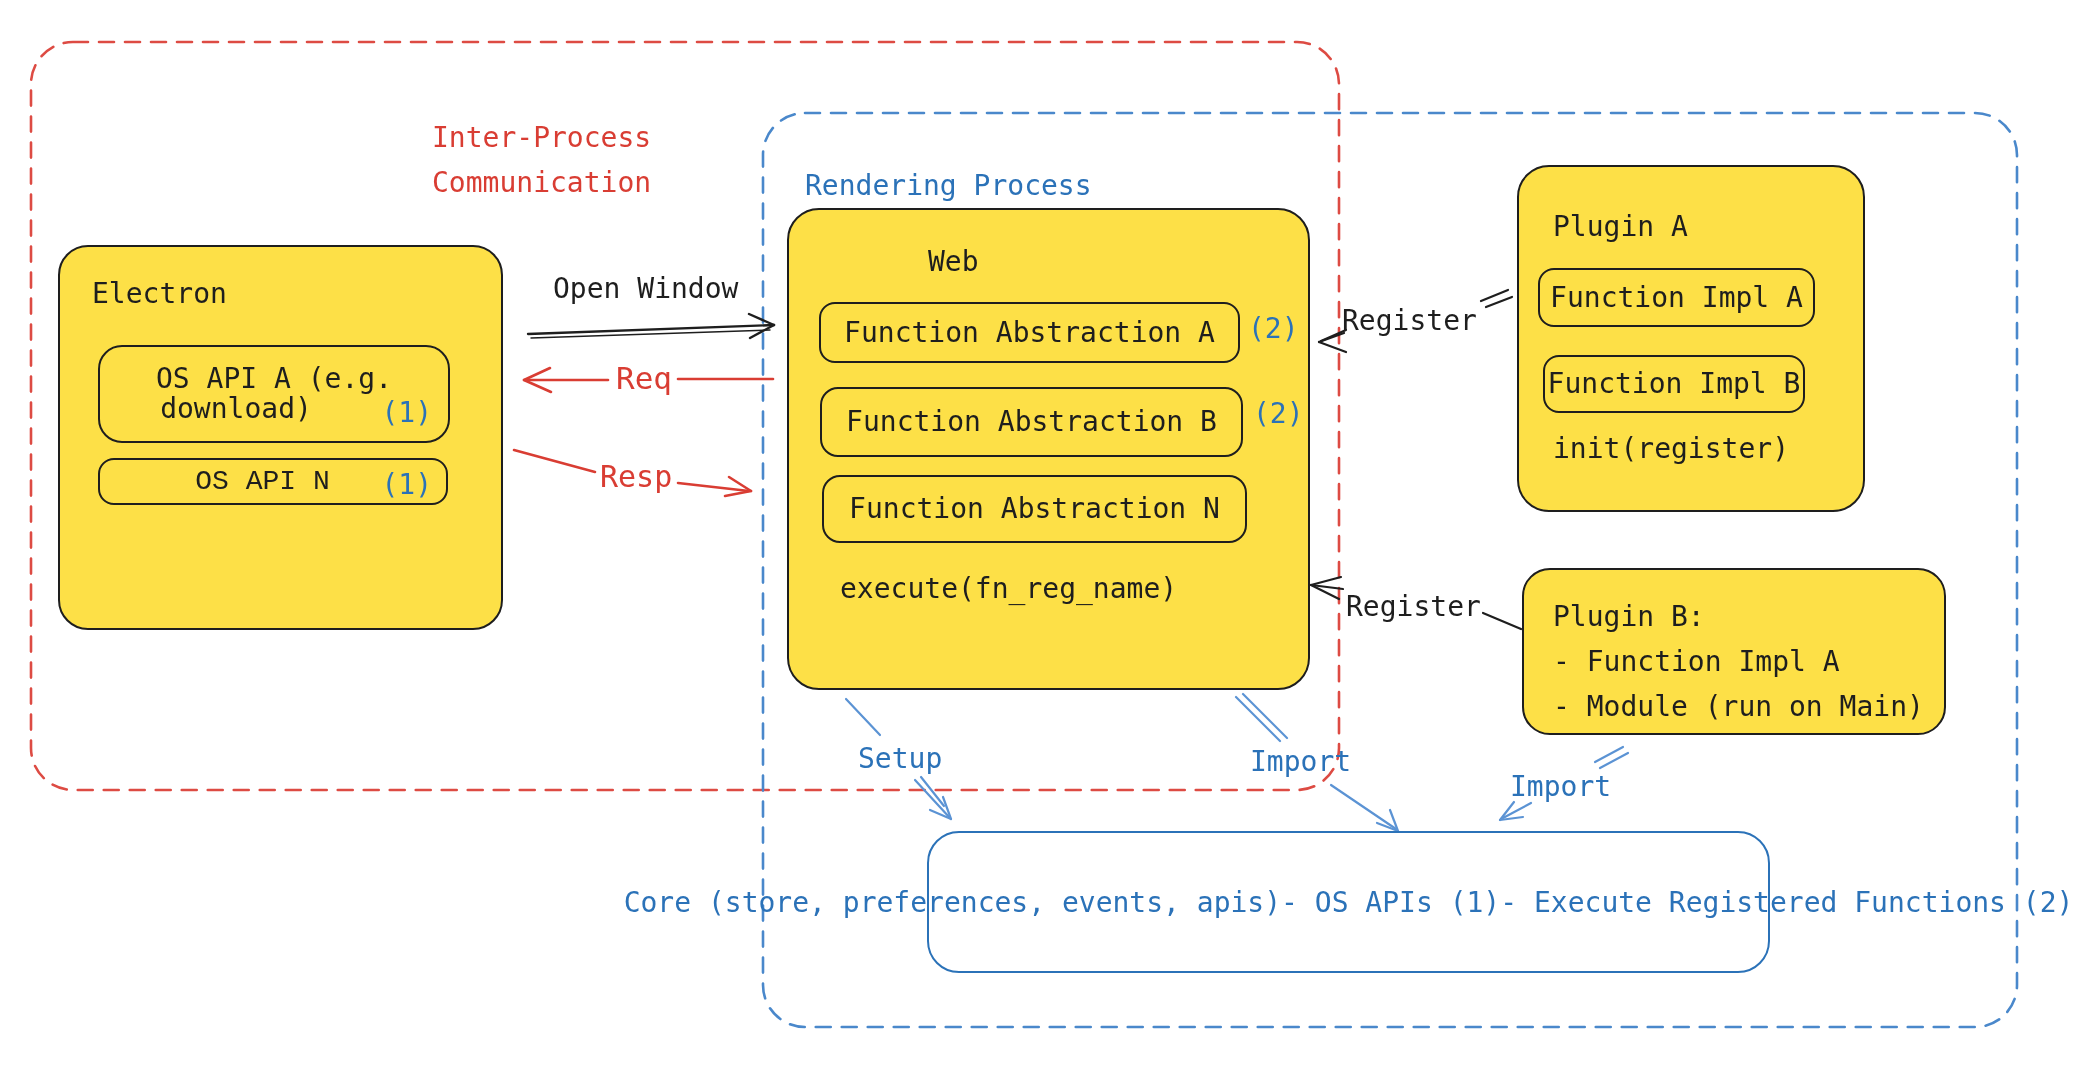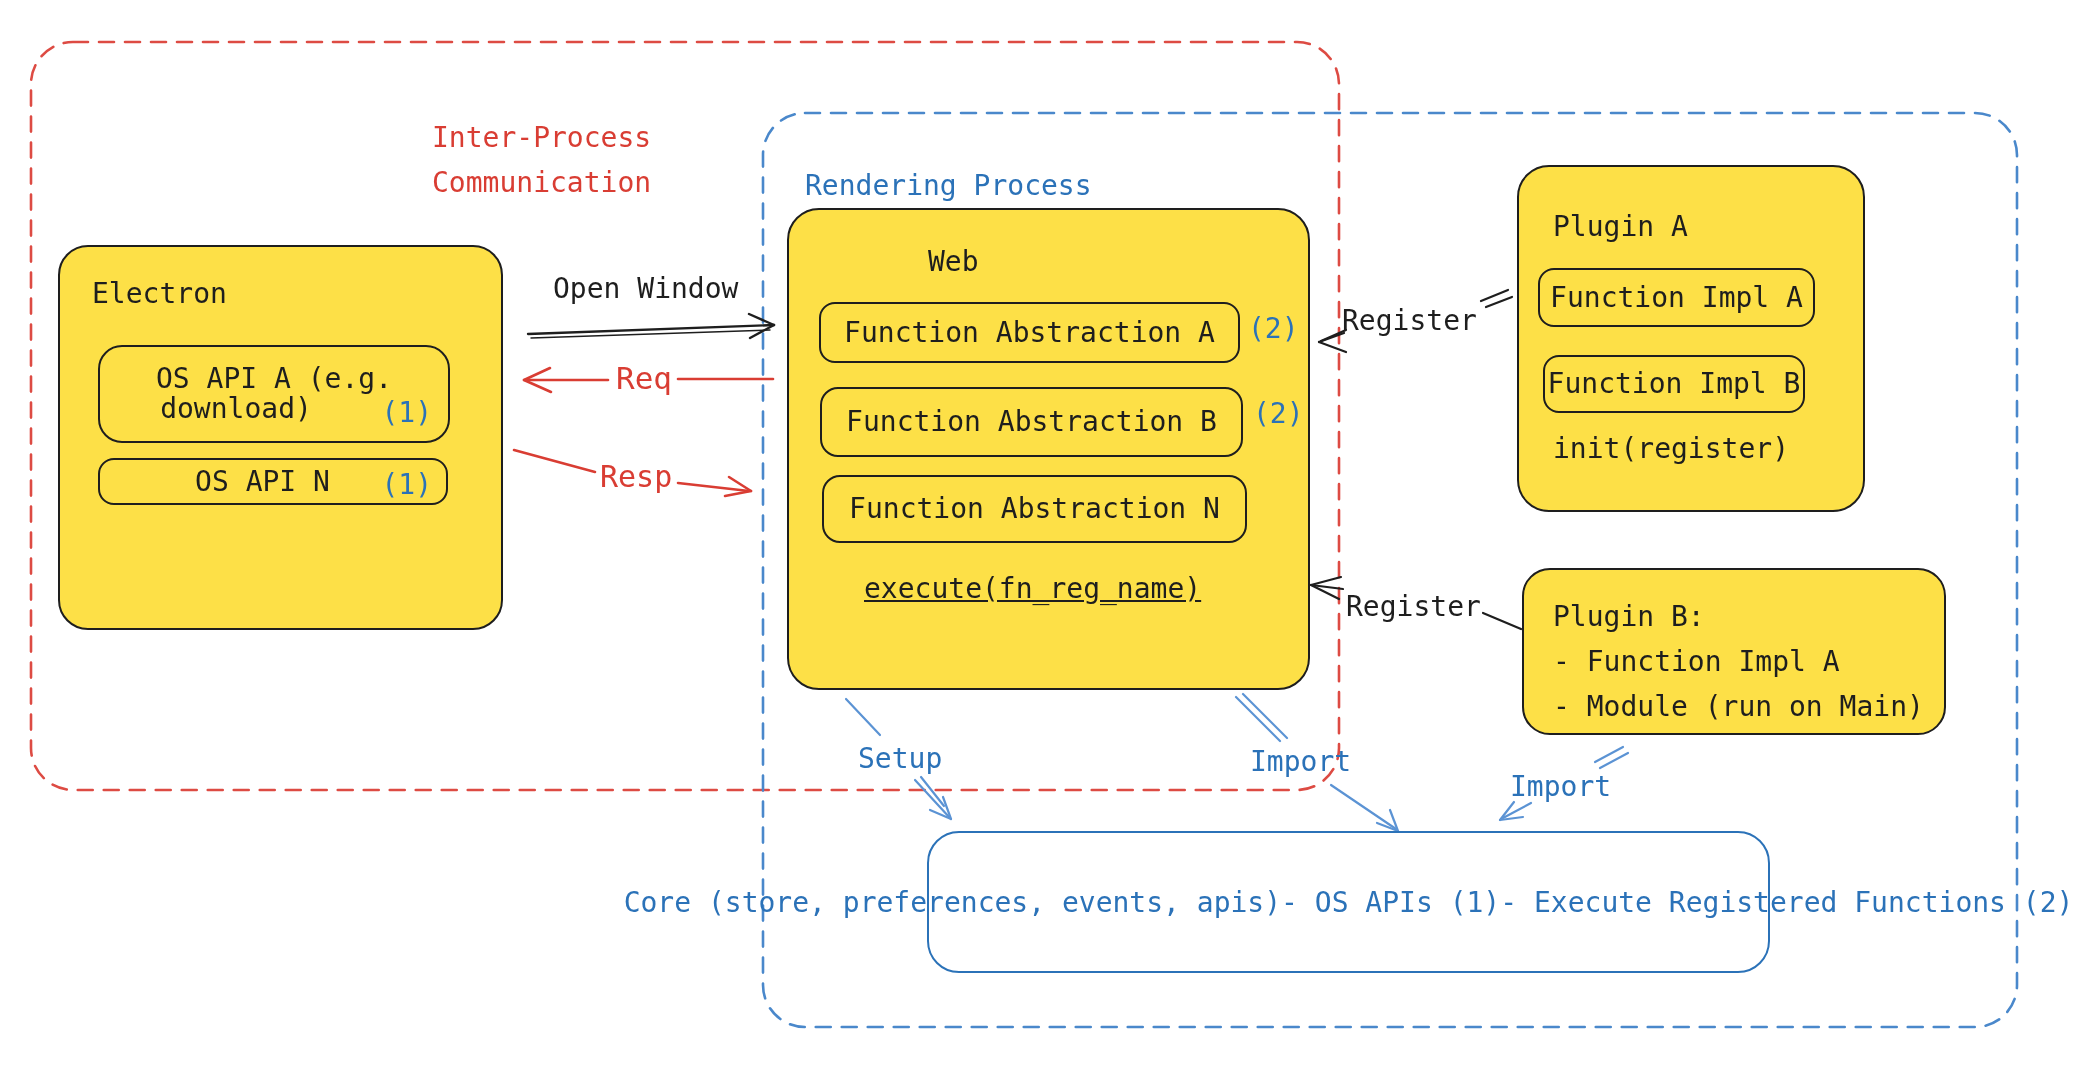--- a/index.html
+++ b/index.html
@@ -114,21 +114,21 @@
   <div class="bx" style="left:98px;top:345px;width:352px;height:98px;border-radius:24px;">
     <div class="c" style="line-height:30px;">
       <span>OS API A (e.g.</span>
       <span style="margin-right:76px;">download)</span>
     </div>
     <span class="badge" style="right:16px;top:52px;">(1)</span>
   </div>
 
   <div class="bx" style="left:98px;top:458px;width:350px;height:47px;border-radius:16px;">
     <div class="c">
-      <span style="margin-right:21px;">OS API N</span>
+      <span style="margin-right:21px;font-family:Liberation Mono, monospace;">OS API N</span>
     </div>
     <span class="badge" style="right:14px;top:11px;">(1)</span>
   </div>
 
   <div class="bx" style="left:787px;top:208px;width:523px;height:482px;border-radius:32px;"></div>
   <div class="t" style="left:928px;top:247px;">Web</div>
 
   <div class="bx" style="left:819px;top:302px;width:421px;height:61px;border-radius:16px;">
     <div class="c"><span>Function Abstraction A</span></div>
   </div>
@@ -136,21 +136,21 @@
 
   <div class="bx" style="left:820px;top:387px;width:423px;height:70px;border-radius:18px;">
     <div class="c"><span>Function Abstraction B</span></div>
   </div>
   <div class="t blue" style="left:1253px;top:399px;">(2)</div>
 
   <div class="bx" style="left:822px;top:475px;width:425px;height:68px;border-radius:18px;">
     <div class="c"><span>Function Abstraction N</span></div>
   </div>
 
-  <div class="t" style="left:864px;top:574px;text-decoration:underline;">execute(fn_reg_name)</div>
+  <div class="t" style="left:840px;top:574px;">execute(fn_reg_name)</div>
 
   <div class="bx" style="left:1517px;top:165px;width:348px;height:347px;border-radius:32px;"></div>
   <div class="t" style="left:1553px;top:212px;">Plugin A</div>
 
   <div class="bx" style="left:1538px;top:268px;width:277px;height:59px;border-radius:16px;border-width:2.2px;">
     <div class="c"><span>Function Impl A</span></div>
   </div>
   <div class="bx" style="left:1543px;top:355px;width:262px;height:58px;border-radius:16px;border-width:2.2px;">
     <div class="c"><span>Function Impl B</span></div>
   </div>

